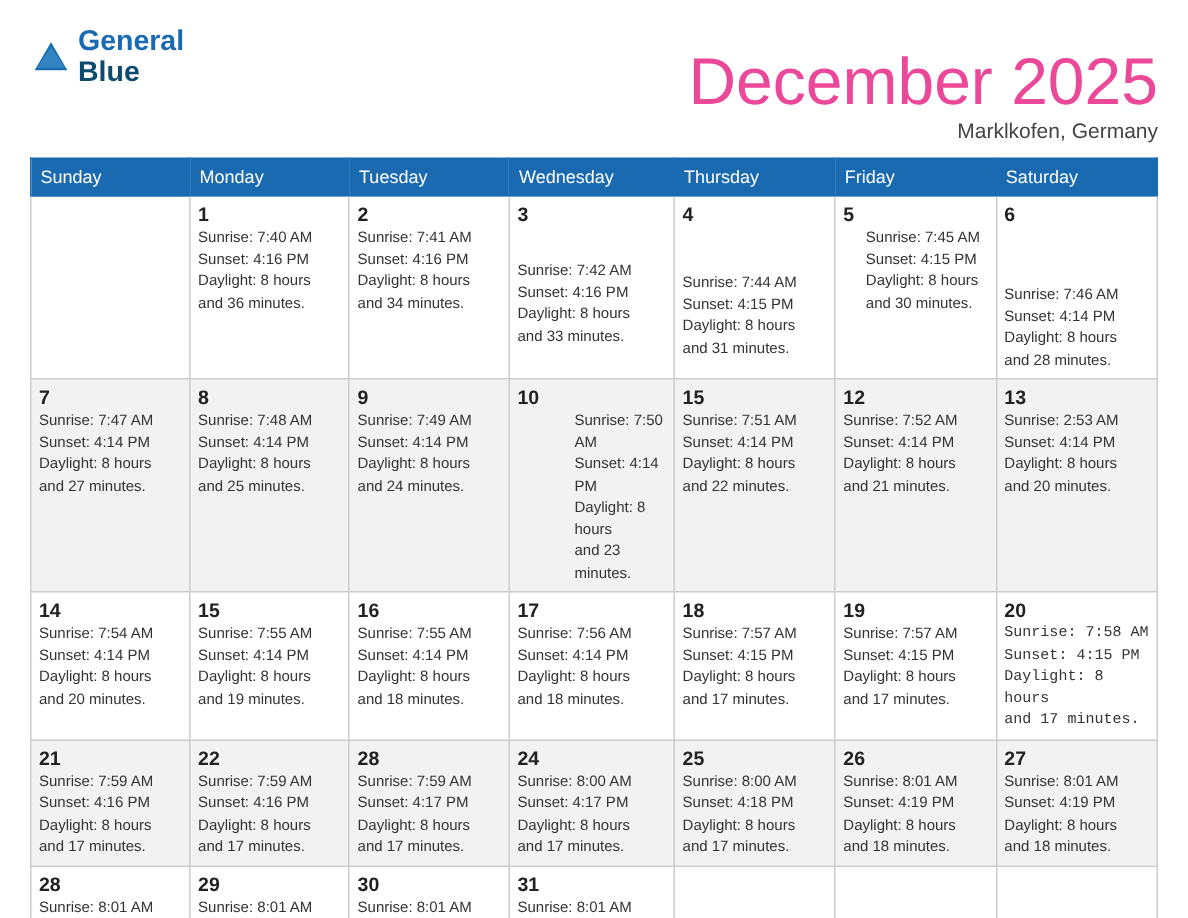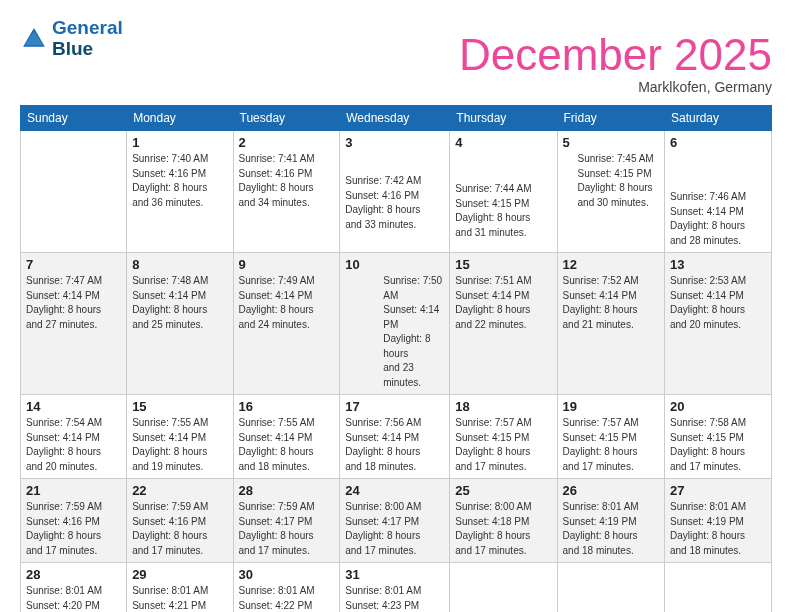--- a/index.html
+++ b/index.html
@@ -269,21 +269,21 @@
           </td>
           <td>
             <div class="day-num">19</div>
             <div class="day-info" style="white-space: pre-line;">Sunrise: 7:57 AM
 Sunset: 4:15 PM
 Daylight: 8 hours
 and 17 minutes.</div>
           </td>
           <td>
             <div class="day-num">20</div>
-            <div class="day-info" style="white-space: pre-line;">Sunrise: 7:58 AM
+            <div class="day-info" style="white-space: pre-line; font-family: Liberation Mono, monospace;">Sunrise: 7:58 AM
 Sunset: 4:15 PM
 Daylight: 8 hours
 and 17 minutes.</div>
           </td>
         </tr>
         <tr>
           <td>
             <div class="day-num">21</div>
             <div class="day-info" style="white-space: pre-line;">Sunrise: 7:59 AM
 Sunset: 4:16 PM

